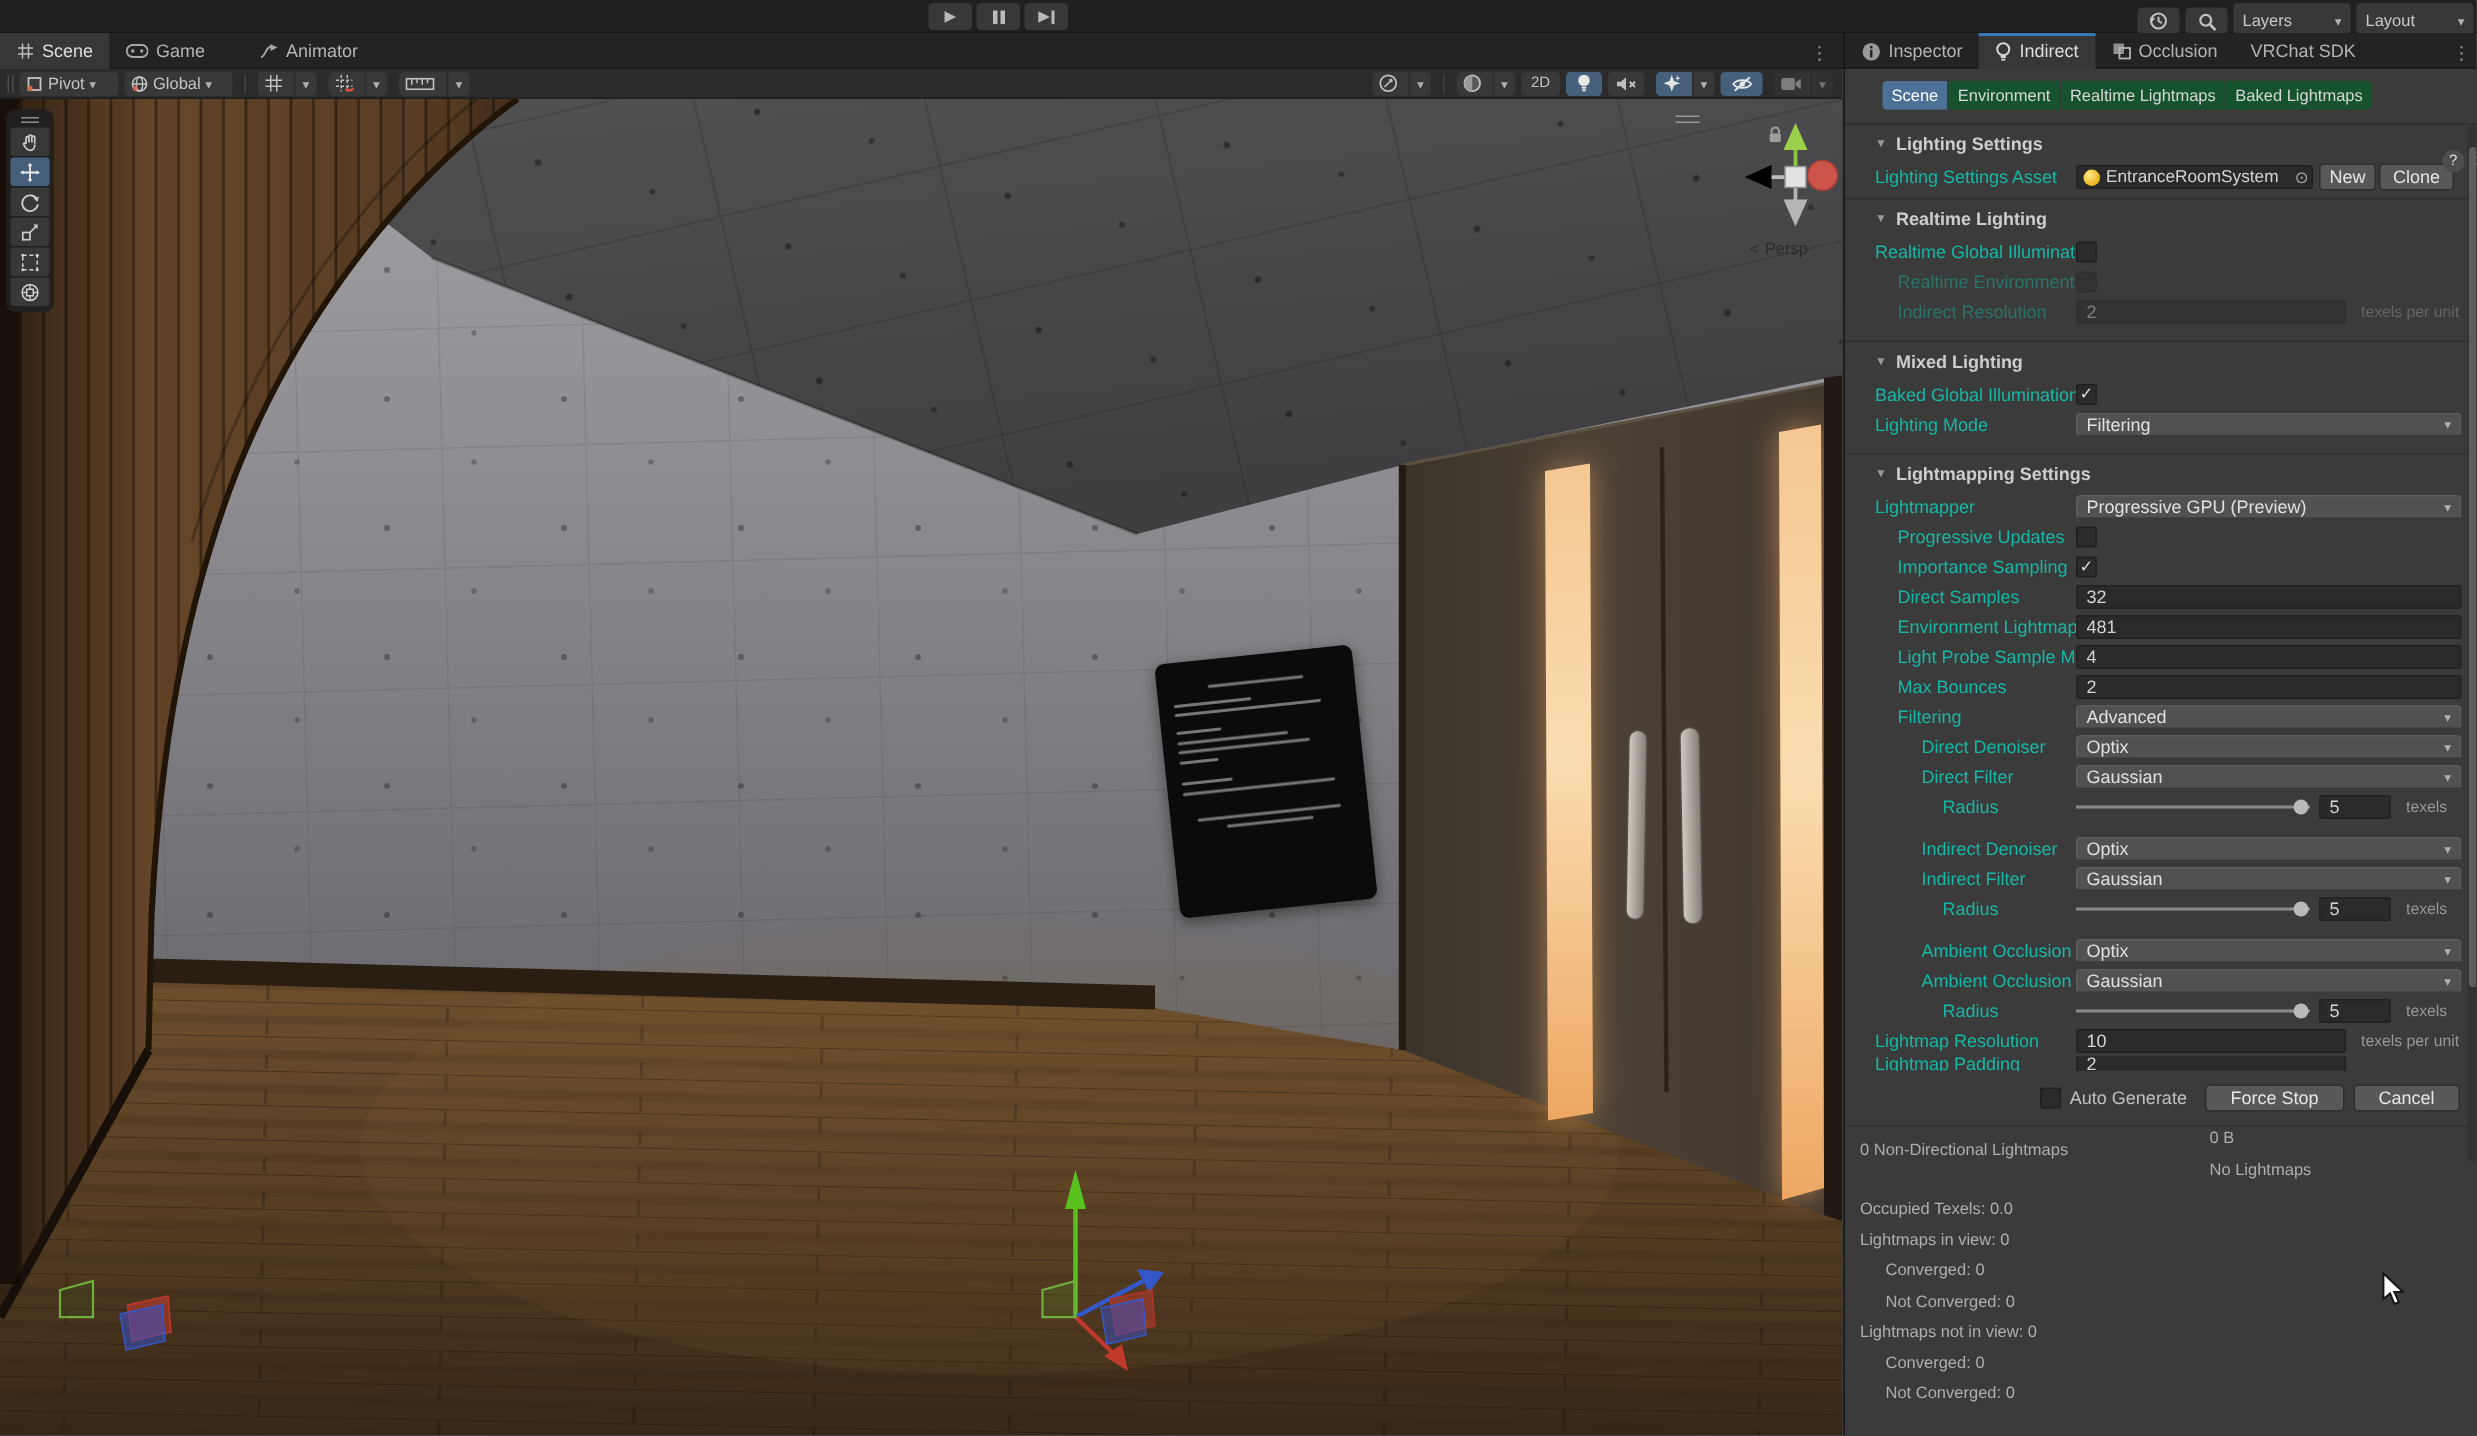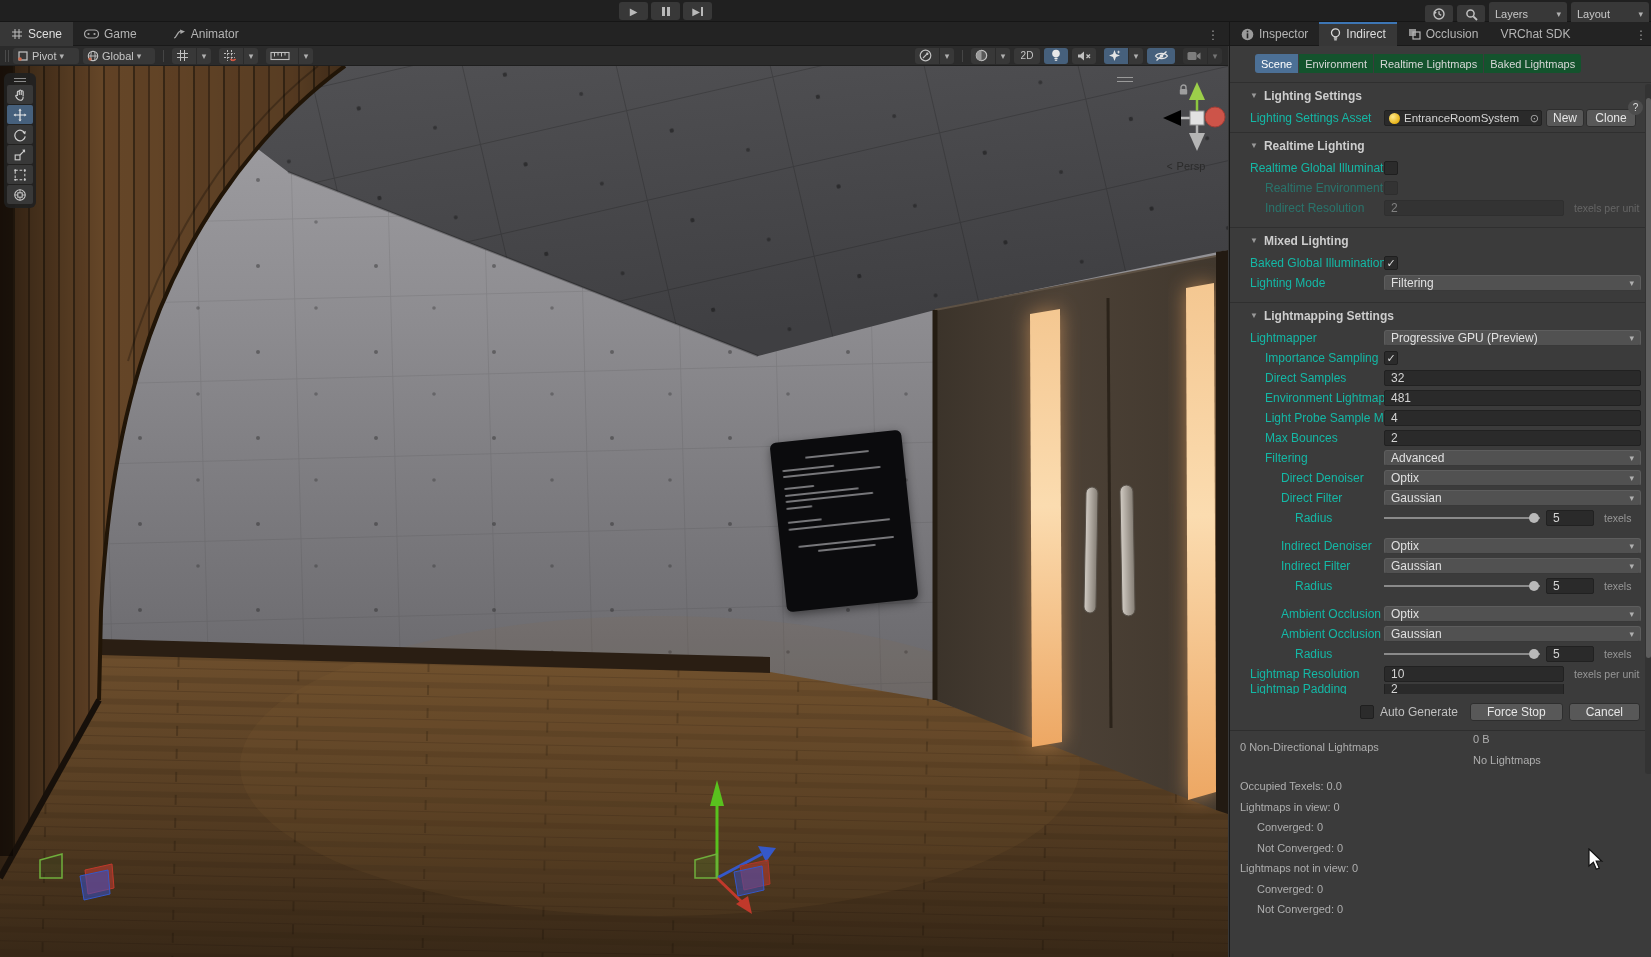--- a/index.html
+++ b/index.html
@@ -607,20 +607,24 @@
         <span>Lightmapping Settings</span>
       </div>
       <div class="row">
         <span class="lbl">Lightmapper</span>
         <div class="dd">
             <span>Progressive GPU (Preview)</span>
             <span class="caret">▾</span>
           </div>
       </div>
       <div class="row i1">
+        <span class="lbl">Progressive Updates</span>
+        <div class="chk"></div>
+      </div>
+      <div class="row i1">
         <span class="lbl">Importance Sampling</span>
         <div class="chk"><span>✓</span></div>
       </div>
       <div class="row i1">
         <span class="lbl">Direct Samples</span>
         <div class="fld">
             <span>32</span>
           </div>
       </div>
       <div class="row i1">

